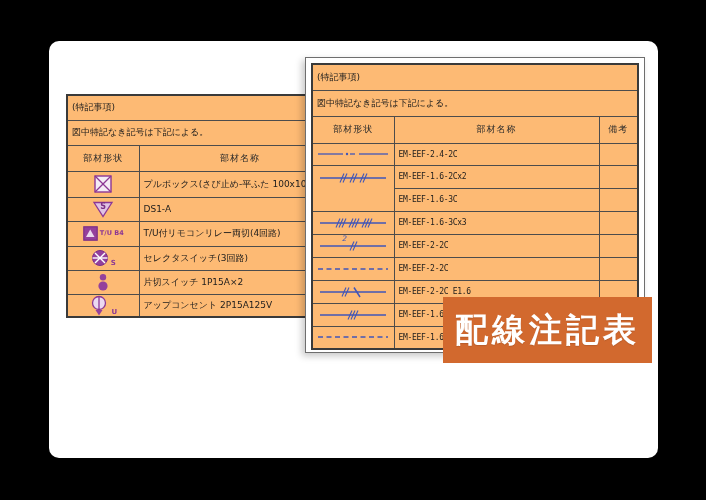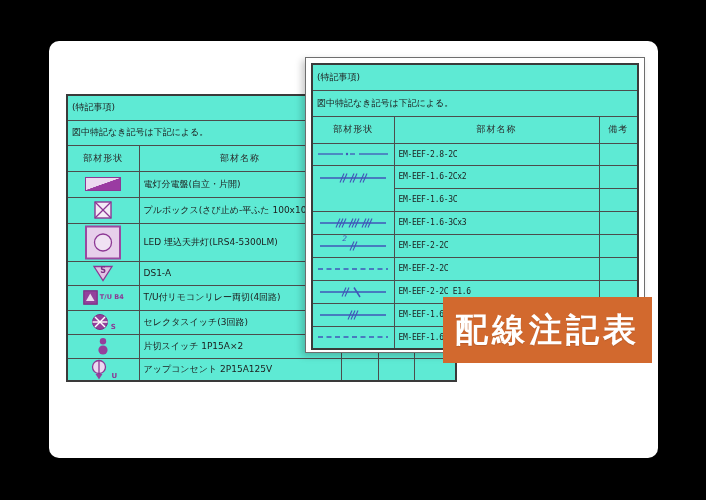--- a/index.html
+++ b/index.html
@@ -2,21 +2,21 @@
 <html><head>
 <meta charset="utf-8">
 <style>
   *{margin:0;padding:0;box-sizing:border-box}
   html,body{background:#000}
   .stage{position:relative;width:706px;height:500px;background:#000;overflow:hidden;
          font-family:"DejaVu Sans","Liberation Sans",sans-serif;}
   .paper{position:absolute;left:49px;top:41px;width:609px;height:417px;background:#fff;border-radius:10px;}
 
   
-  table{border-collapse:collapse;table-layout:fixed;background:#5eead4;}
+  table{border-collapse:collapse;table-layout:fixed;background:#fdba74;}
   td{border:1px solid #4c4c4c;font-size:9px;color:#1c1c1c;padding:0 4px;
      overflow:hidden;white-space:nowrap;vertical-align:middle;}
   td.hd{text-align:center;color:#2a2a2a;letter-spacing:1px;}
   td.note{border-left:none}
   td.num{text-align:right;padding-right:6px;font-family:"DejaVu Sans Mono","Liberation Mono",monospace;font-size:8.5px;padding-left:44px;}
   td.shape{text-align:center;padding:0 2px;}
   td.ename{font-family:"DejaVu Sans Mono","Liberation Mono",monospace;font-size:8px;letter-spacing:-0.3px;}
 
   
   .fx{position:absolute;left:66px;top:94px;z-index:2;}
@@ -71,55 +71,36 @@
         <td colspan="5" class="note">図中特記なき記号は下記による。</td>
       </tr>
       <tr style="height:26px">
         <td class="hd">部材形状</td>
         <td class="hd">部材名称</td>
         <td></td>
             <td></td>
             <td></td>
       </tr>
 
-      <tr style="height:26px">
-        <td class="shape"><span class="sym-panel"></span></td>
-        <td>電灯分電盤(自立・片開)</td>
-        <td class="num"></td>
-            <td class="num"></td>
-            <td></td>
-      </tr>
 
       <tr style="height:26px">
         <td class="shape">
           <svg width="20" height="20" viewBox="0 0 20 20">
             <rect x="2" y="2" width="16" height="16" fill="#f4ebf6" stroke="#8c3794" stroke-width="1.4"></rect>
             <line x1="2" y1="2" x2="18" y2="18" stroke="#8c3794" stroke-width="1.2"></line>
             <line x1="18" y1="2" x2="2" y2="18" stroke="#8c3794" stroke-width="1.2"></line>
           </svg>
         </td>
         <td>プルボックス(さび止め-平ふた 100x100x</td>
         <td class="num"></td>
             <td class="num"></td>
             <td></td>
       </tr>
 
 
-      <tr style="height:38px">
-        <td class="shape">
-          <svg width="38" height="35" viewBox="0 0 38 35">
-            <rect x="2" y="1.5" width="34" height="32" fill="#e7cfeb" stroke="#9a48a0" stroke-width="2"></rect>
-            <circle cx="19" cy="17.5" r="8.5" fill="#f0e2f3" stroke="#8c3794" stroke-width="1.3"></circle>
-          </svg>
-        </td>
-        <td>LED 埋込天井灯(LRS4-5300LM)</td>
-        <td class="num"></td>
-            <td class="num"></td>
-            <td></td>
-      </tr>
 
       <tr style="height:24px">
         <td class="shape">
           <span class="tri-wrap">
             <svg width="22" height="17" viewBox="0 0 22 17">
               <polygon points="2,1.5 20,1.5 11,15.5" fill="#e0c2e4" stroke="#8c3794" stroke-width="1.3"></polygon>
             </svg>
             <span class="tri-s">S</span>
           </span>
         </td>
@@ -220,21 +201,21 @@
 
       <tr style="height:22px">
         <td class="shape">
           <svg width="74" height="16" viewBox="0 0 74 16">
             <line x1="2" y1="8" x2="27" y2="8" stroke="#4156b8" stroke-width="1.3"></line>
             <circle cx="31" cy="8" r="1.2" fill="#4156b8"></circle>
             <line x1="34" y1="8" x2="39" y2="8" stroke="#4156b8" stroke-width="1.3"></line>
             <line x1="43" y1="8" x2="72" y2="8" stroke="#4156b8" stroke-width="1.3"></line>
           </svg>
         </td>
-        <td class="ename">EM-EEF-2.8-2C</td>
+        <td class="ename">EM-EEF-2.4-2C</td>
         <td></td>
       </tr>
 
       <tr style="height:23px">
         <td class="shape" rowspan="2" style="vertical-align:top;padding-top:4px">
           <svg width="74" height="16" viewBox="0 0 74 16">
             <line x1="4" y1="8" x2="70" y2="8" stroke="#4156b8" stroke-width="1.3"></line>
             <line x1="24" y1="12.5" x2="28" y2="3.5" stroke="#4156b8" stroke-width="1.1"></line>
             <line x1="27" y1="12.5" x2="31" y2="3.5" stroke="#4156b8" stroke-width="1.1"></line>
             <line x1="34" y1="12.5" x2="38" y2="3.5" stroke="#4156b8" stroke-width="1.1"></line>

